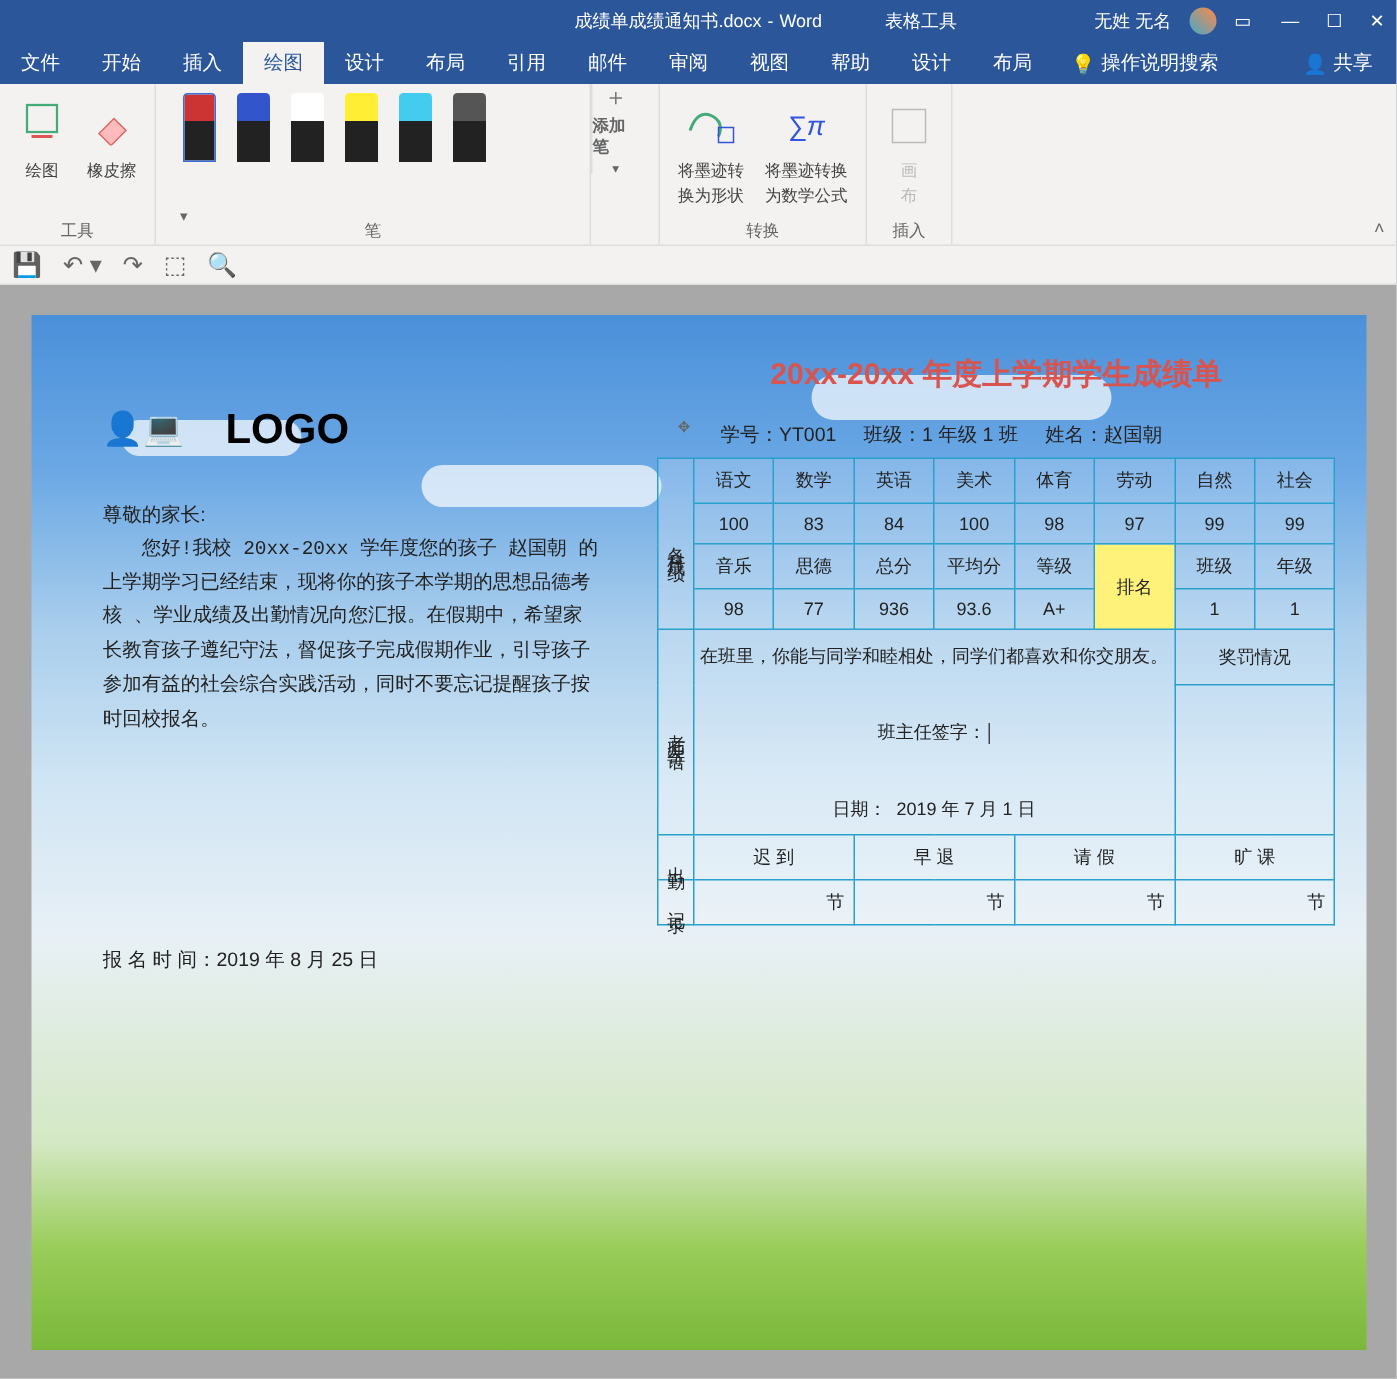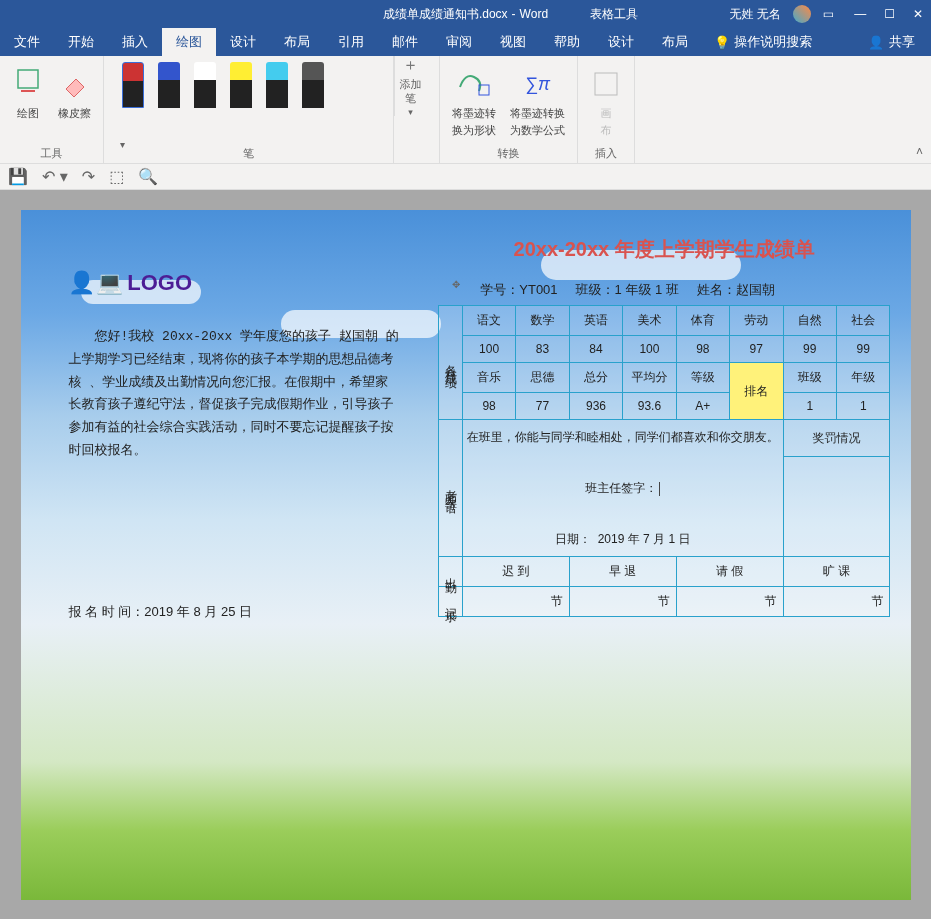--- a/index.html
+++ b/index.html
@@ -28,21 +28,21 @@
 .qat { background: #f3f2f1; height: 26px; display: flex; align-items: center; gap: 14px; padding: 0 8px; border-bottom: 1px solid #ddd; color:#666; }
 .doc-area { background: #a8a8a8; height: 729px; padding: 20px 10px 0; overflow: hidden; display:flex; align-items:flex-start; justify-content:center;}
 .page { width: 890px; height: 690px; position: relative; }
 .page-bg { position: absolute; inset: 0; background: linear-gradient(to bottom, #4a90d9 0%, #6ba8e5 15%, #a8cdec 30%, #d0e5f4 45%, #e8f0f6 60%, #d4e8c4 80%, #9acd5a 90%, #7ab83a 100%); }
 .clouds { position:absolute; top:40px; left:0; right:0; height:200px; }
 .cloud { position:absolute; background: rgba(255,255,255,0.7); border-radius:50px; }
 .page-content { position: relative; display: flex; height: 100%; }
 .page-left { width: 46%; padding: 60px 30px 30px 48px; }
 .logo { display: flex; align-items: center; gap: 4px; margin-bottom: 30px; }
 .logo-ic { font-size: 22px; color: #5b7ea8; }
-.logo-text { color: #4c1d95; font-weight: bold; font-size: 22px; }
+.logo-text { color: #000000; font-weight: bold; font-size: 28px; margin-left: 23px; }
 .letter { font-size: 13px; color: #222; line-height: 1.75; font-weight: 500;}
 .letter .indent { text-indent: 2em; font-family: Liberation Mono, monospace; }
 .dates { margin-top: 140px; font-size: 13px; color: #222; font-weight:500;}
 .dates div { margin-bottom: 10px; }
 .page-right { width: 54%; padding: 26px 20px 20px 8px; }
 .report-title { color: #d9534f; font-weight: bold; font-size: 20px; text-align: center; margin-bottom: 18px; }
 .info-row { font-size: 13px; color: #222; display: flex; gap: 18px; margin-bottom: 6px; padding-left:14px; font-weight:500;}
 .tbl-anchor { float:left; font-size:10px; color:#666; margin-right:2px; margin-top:-2px;}
 .rp-table { width: 100%; border-collapse: collapse; table-layout: fixed; }
 .rp-table td, .rp-table th { border: 1.5px solid #29a1cc; font-size: 12px; text-align: center; padding: 6px 2px; color: #222; background: rgba(255,255,255,0.2);}
@@ -132,21 +132,21 @@
         <div class="pen" style="background:linear-gradient(#4ce 40%,#222 40%);"></div>
         <div class="pen" style="background:linear-gradient(#555 40%,#222 40%);"></div>
       </div>
       <div style="position:absolute;left:8px;bottom:-6px;color:#666;font-size:10px;">▾</div>
     </div>
     <div class="ribbon-group-label">笔</div>
   </div>
   <div class="ribbon-group" style="width:46px;padding:0;">
     <div class="add-pen">
       <span style="font-size:16px;color:#777;">＋</span>
-      <span style="line-height:1.2;text-align:center;">添加笔</span>
+      <span style="line-height:1.2;text-align:left;font-weight:bold;">添加笔</span>
       <span style="font-size:9px;">▾</span>
     </div>
     <div class="ribbon-group-label"></div>
   </div>
   <div class="ribbon-group">
     <div class="ribbon-group-body">
       <div class="rib-btn big">
         <div class="ic" style="width:40px;">
             <svg width="34" height="30">
               <path d="M3 18 Q8 4 17 8 Q26 12 22 22" stroke="#4a7" fill="none" stroke-width="2"></path>
@@ -199,20 +199,21 @@
       <div class="cloud" style="top:60px;left:260px;width:160px;height:28px;"></div>
       <div class="cloud" style="top:0px;left:520px;width:200px;height:30px;"></div>
     </div>
     <div class="page-content">
       <div class="page-left">
         <div class="logo">
           <span class="logo-ic">👤💻</span>
           <span class="logo-text">LOGO</span>
         </div>
         <div class="letter">
+          <div>尊敬的家长:</div>
           <div class="indent">您好!我校 20xx-20xx 学年度您的孩子  赵国朝  的上学期学习已经结束，现将你的孩子本学期的思想品德考核 、学业成绩及出勤情况向您汇报。在假期中，希望家长教育孩子遵纪守法，督促孩子完成假期作业，引导孩子参加有益的社会综合实践活动，同时不要忘记提醒孩子按时回校报名。</div>
         </div>
         <div class="dates">
           <div>报  名  时    间：2019 年 8 月 25 日</div>
         </div>
       </div>
       <div class="page-right">
         <div class="report-title">20xx-20xx 年度上学期学生成绩单</div>
         <div class="info-row">
           <span class="tbl-anchor">✥</span>

